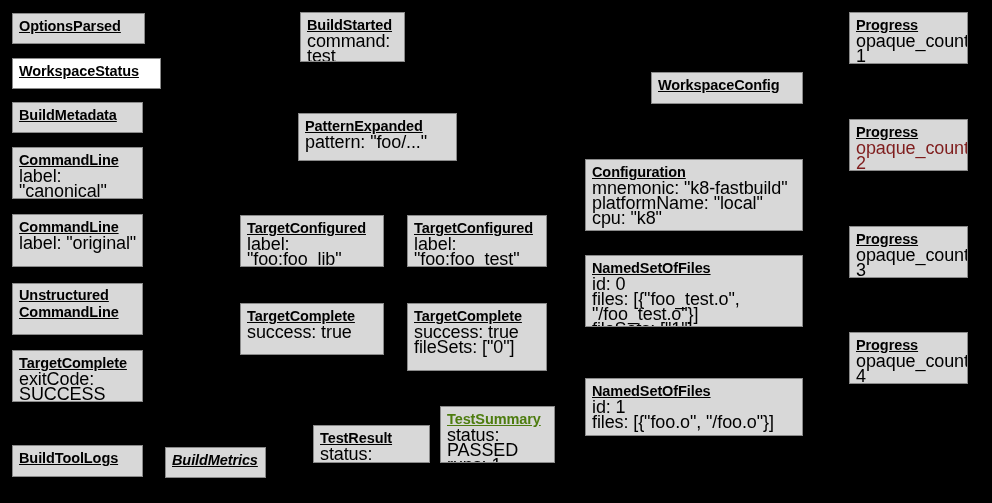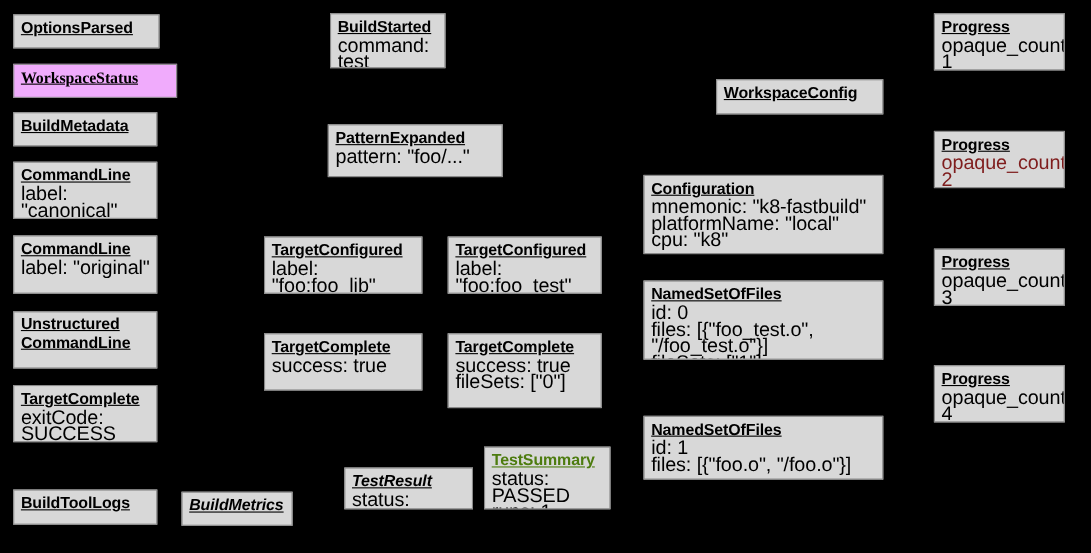--- a/index.html
+++ b/index.html
@@ -50,21 +50,21 @@
       <div><span class="node-title" style="color: rgb(0, 0, 0);">OptionsParsed</span></div>
     </div>
     <div class="node" style="left: 300px; top: 12px; width: 105px; height: 50px; background: rgb(216, 216, 216); border-color: rgb(138, 138, 138);">
       <div><span class="node-title" style="color: rgb(0, 0, 0);">BuildStarted</span></div>
       <div class="node-fields" style="color: rgb(0, 0, 0);">command: test</div>
     </div>
     <div class="node" style="left: 849px; top: 12px; width: 119px; height: 52px; background: rgb(216, 216, 216); border-color: rgb(138, 138, 138);">
       <div><span class="node-title" style="color: rgb(0, 0, 0);">Progress</span></div>
       <div class="node-fields" style="color: rgb(0, 0, 0);">opaque_count: 1</div>
     </div>
-    <div class="node" style="left: 12px; top: 58px; width: 149px; height: 31px; background: #f0abfc; border-color: rgb(138, 138, 138); font-family: Liberation Serif, serif;">
+    <div class="node" style="left: 12px; top: 58px; width: 149px; height: 31px; background: #ffffff; border-color: rgb(138, 138, 138);">
       <div><span class="node-title" style="color: rgb(0, 0, 0);">WorkspaceStatus</span></div>
     </div>
     <div class="node" style="left: 12px; top: 102px; width: 131px; height: 31px; background: rgb(216, 216, 216); border-color: rgb(138, 138, 138);">
       <div><span class="node-title" style="color: rgb(0, 0, 0);">BuildMetadata</span></div>
     </div>
     <div class="node" style="left: 651px; top: 72px; width: 152px; height: 32px; background: rgb(216, 216, 216); border-color: rgb(138, 138, 138);">
       <div><span class="node-title" style="color: rgb(0, 0, 0);">WorkspaceConfig</span></div>
     </div>
     <div class="node" style="left: 298px; top: 113px; width: 159px; height: 48px; background: rgb(216, 216, 216); border-color: rgb(138, 138, 138);">
       <div><span class="node-title" style="color: rgb(0, 0, 0);">PatternExpanded</span></div>
@@ -131,21 +131,21 @@
       <div><span class="node-title" style="color: rgb(0, 0, 0);">NamedSetOfFiles</span></div>
       <div class="node-fields" style="color: rgb(0, 0, 0);">id: 1
 files: [{"foo.o", "/foo.o"}]</div>
     </div>
     <div class="node" style="left: 440px; top: 406px; width: 115px; height: 57px; background: rgb(216, 216, 216); border-color: rgb(138, 138, 138);">
       <div><span class="node-title" style="color: #4d7c0f;">TestSummary</span></div>
       <div class="node-fields" style="color: rgb(0, 0, 0);">status: PASSED
 runs: 1</div>
     </div>
     <div class="node" style="left: 313px; top: 425px; width: 117px; height: 38px; background: rgb(216, 216, 216); border-color: rgb(138, 138, 138);">
-      <div><span class="node-title" style="color: rgb(0, 0, 0); font-style: italic;">TestResult</span></div>
+      <div><span class="node-title" style="color: rgb(0, 0, 0);">TestResult</span></div>
       <div class="node-fields" style="color: rgb(0, 0, 0);">status: PASSED</div>
     </div>
     <div class="node" style="left: 12px; top: 445px; width: 131px; height: 32px; background: rgb(216, 216, 216); border-color: rgb(138, 138, 138);">
       <div><span class="node-title" style="color: rgb(0, 0, 0);">BuildToolLogs</span></div>
     </div>
     <div class="node" style="left: 165px; top: 447px; width: 101px; height: 31px; background: rgb(216, 216, 216); border-color: rgb(138, 138, 138);">
       <div><span class="node-title" style="color: rgb(0, 0, 0); font-style: italic;">BuildMetrics</span></div>
     </div>
   </div>
 

